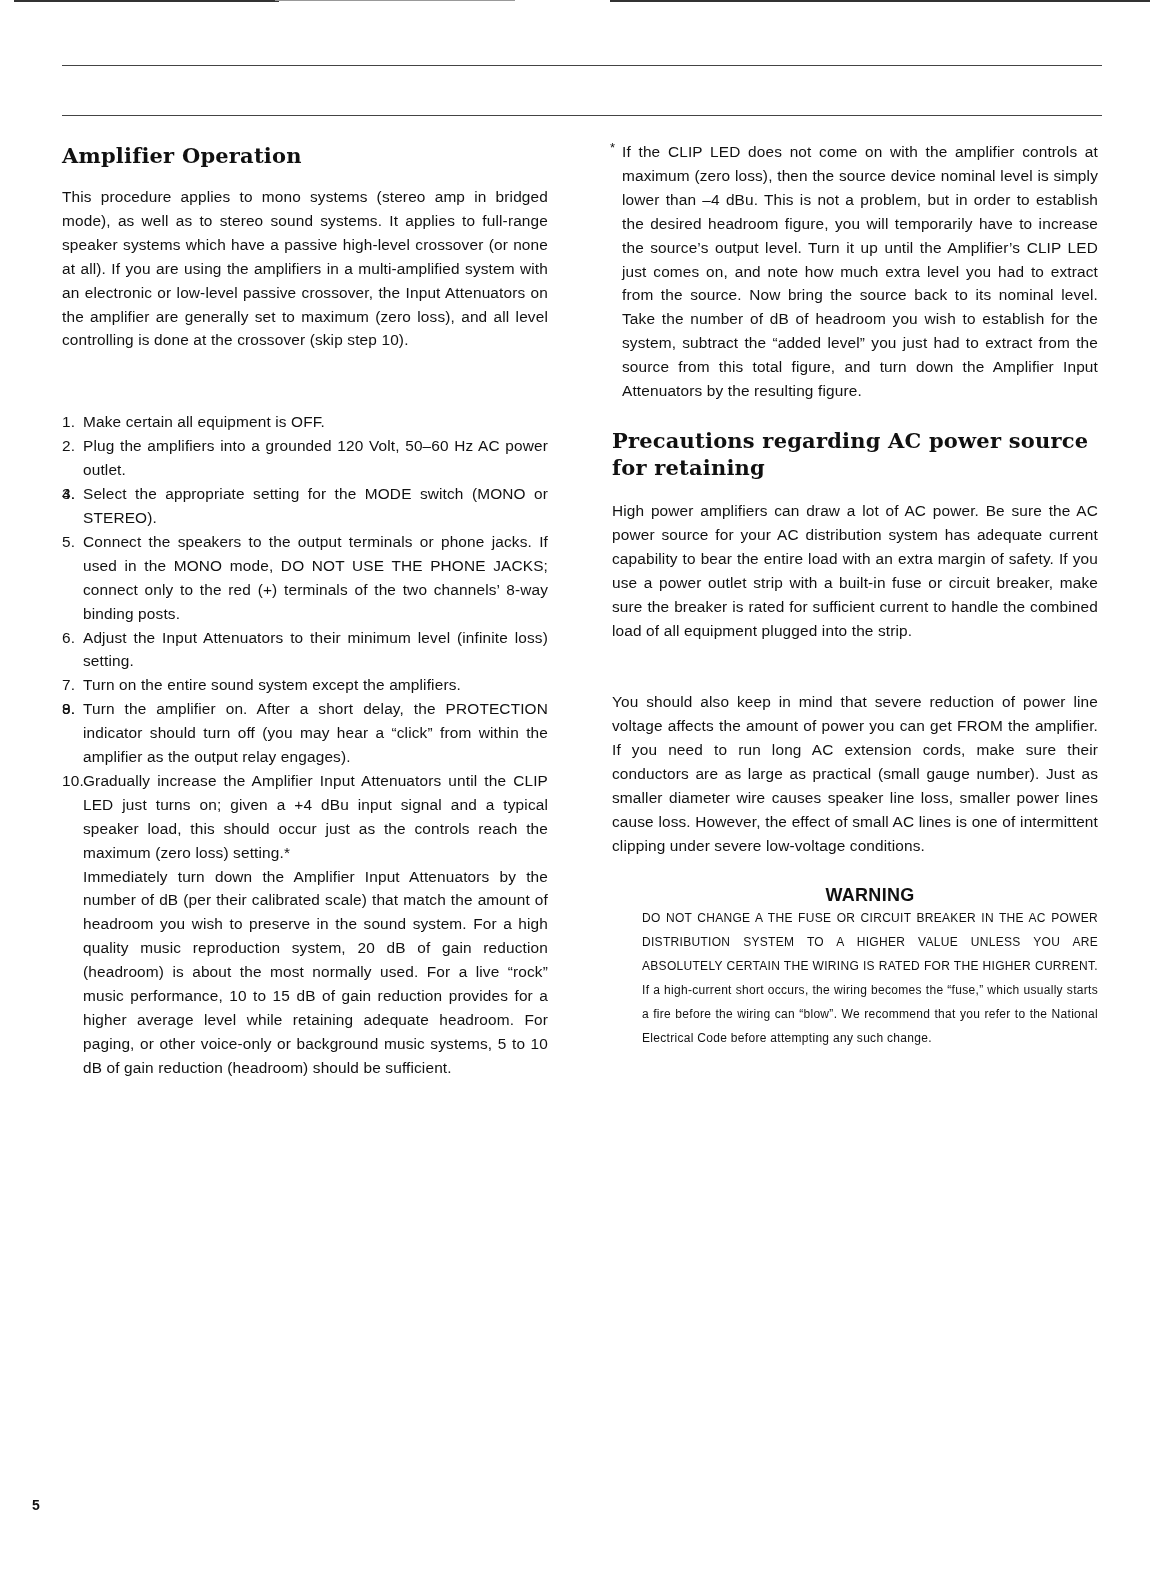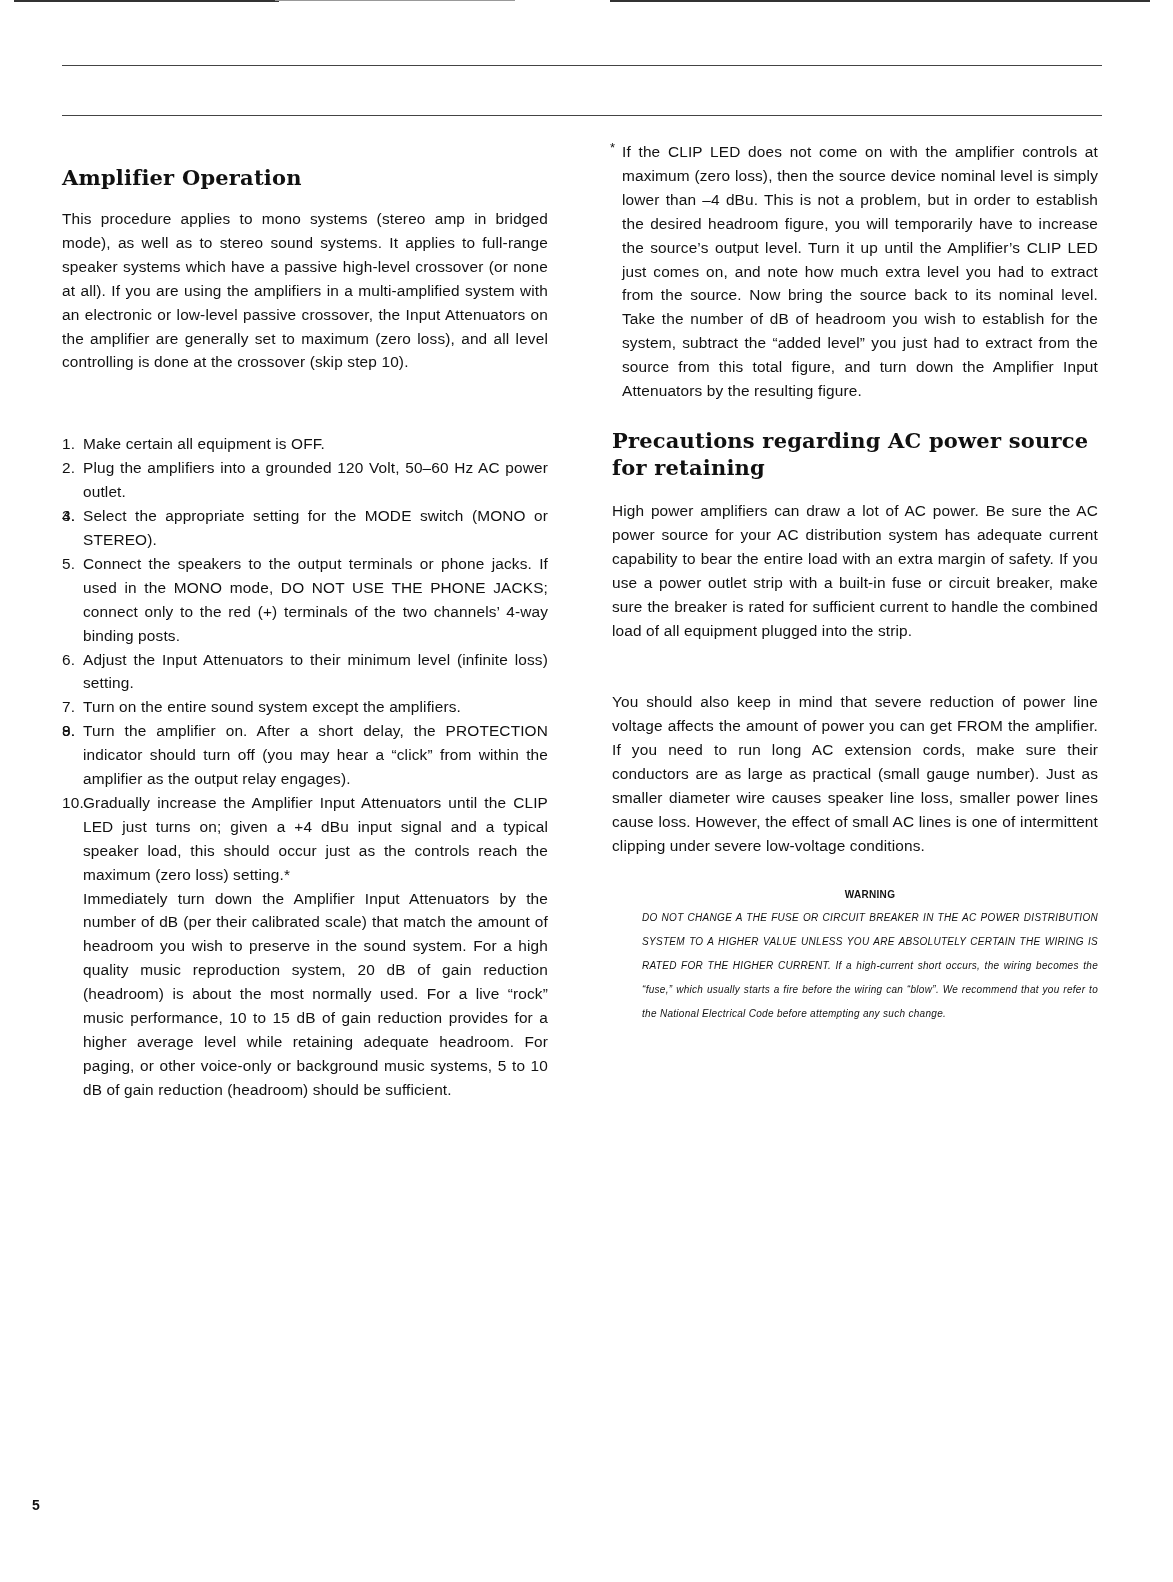--- a/index.html
+++ b/index.html
@@ -18,21 +18,21 @@
     .col { position: absolute; top: 140px; }
     .col-left { left: 62px; width: 486px; }
     .col-right { left: 612px; width: 486px; }
 
     .heading {
       font-family: "DejaVu Serif", "Liberation Serif", serif;
       font-weight: bold; font-size: 21px; line-height: 27px;
       margin: 0; color: #111;
       letter-spacing: 0.2px;
     }
-    .col-left .heading { margin-top: 24px; margin-bottom: 16px; }
+    .col-left .heading { margin-top: 2px; margin-bottom: 16px; }
     .col-right .heading { margin-top: 0; margin-bottom: 18px; }
 
     p.body, .body {
       font-size: 15.4px; line-height: 23.9px;
       text-align: justify; margin: 0;
       letter-spacing: 0.15px;
     }
     .gap-lg { height: 58px; }
     .gap-md { height: 24px; }
 
@@ -43,25 +43,25 @@
       letter-spacing: 0.15px;
     }
     ol.steps li .num { position: absolute; left: 0; top: 0; }
     ol.steps li .cont { display: block; }
 
     .footnote { position: relative; padding-left: 10px; }
     .footnote .star { position: absolute; left: -2px; top: -4px; font-size: 13px; }
 
     .warning-block { margin-left: 30px; margin-top: 26px; }
     .warning-title {
-      text-align: center; font-weight: bold; font-size: 10px; line-height: 22px;
+      text-align: center; font-weight: bold; font-size: 18px; line-height: 22px;
       letter-spacing: 0.3px;
     }
     .warning-text {
-      font-style: italic; font-size: 10px; line-height: 24px;
+      font-size: 12px; line-height: 24px;
       text-align: justify; letter-spacing: 0.3px;
     }
 
     .page-number {
       position: absolute; left: 32px; top: 1497px;
       font-weight: bold; font-size: 14px;
     }
   </style>
 </head>
 <body>
@@ -74,21 +74,21 @@
 
 <div class="col col-left">
   <h2 class="heading">Amplifier Operation</h2>
   <p class="body">This procedure applies to mono systems (stereo amp in bridged mode), as well as to stereo sound systems. It applies to full-range speaker systems which have a passive high-level crossover (or none at all). If you are using the amplifiers in a multi-amplified system with an electronic or low-level passive crossover, the Input Attenuators on the amplifier are generally set to maximum (zero loss), and all level controlling is done at the crossover (skip step 10).</p>
   <div class="gap-lg"></div>
   <ol class="steps">
     <li><span class="num">1.</span><span>Make certain all equipment is OFF.</span></li>
     <li><span class="num">2.</span><span>Plug the amplifiers into a grounded 120 Volt, 50–60 Hz AC power outlet.</span></li>
     <li><span class="num">3.</span></li>
     <li><span class="num">4.</span><span>Select the appropriate setting for the MODE switch (MONO or STEREO).</span></li>
-    <li><span class="num">5.</span><span>Connect the speakers to the output terminals or phone jacks. If used in the MONO mode, DO NOT USE THE PHONE JACKS; connect only to the red (+) terminals of the two channels’ 4-way binding posts.</span></li>
+    <li><span class="num">5.</span><span>Connect the speakers to the output terminals or phone jacks. If used in the MONO mode, DO NOT USE THE PHONE JACKS; connect only to the red (+) terminals of the two channels’ 8-way binding posts.</span></li>
     <li><span class="num">6.</span><span>Adjust the Input Attenuators to their minimum level (infinite loss) setting.</span></li>
     <li><span class="num">7.</span><span>Turn on the entire sound system except the amplifiers.</span></li>
     <li><span class="num">8.</span></li>
     <li><span class="num">9.</span><span>Turn the amplifier on. After a short delay, the PROTECTION indicator should turn off (you may hear a “click” from within the amplifier as the output relay engages).</span></li>
     <li><span class="num">10.</span><span>Gradually increase the Amplifier Input Attenuators until the CLIP LED just turns on; given a +4 dBu input signal and a typical speaker load, this should occur just as the controls reach the maximum (zero loss) setting.*</span><span class="cont">Immediately turn down the Amplifier Input Attenuators by the number of dB (per their calibrated scale) that match the amount of headroom you wish to preserve in the sound system. For a high quality music reproduction system, 20 dB of gain reduction (headroom) is about the most normally used. For a live “rock” music performance, 10 to 15 dB of gain reduction provides for a higher average level while retaining adequate headroom. For paging, or other voice-only or background music systems, 5 to 10 dB of gain reduction (headroom) should be sufficient.</span></li>
   </ol>
 </div>
 
 <div class="col col-right">
   <div class="body footnote">

